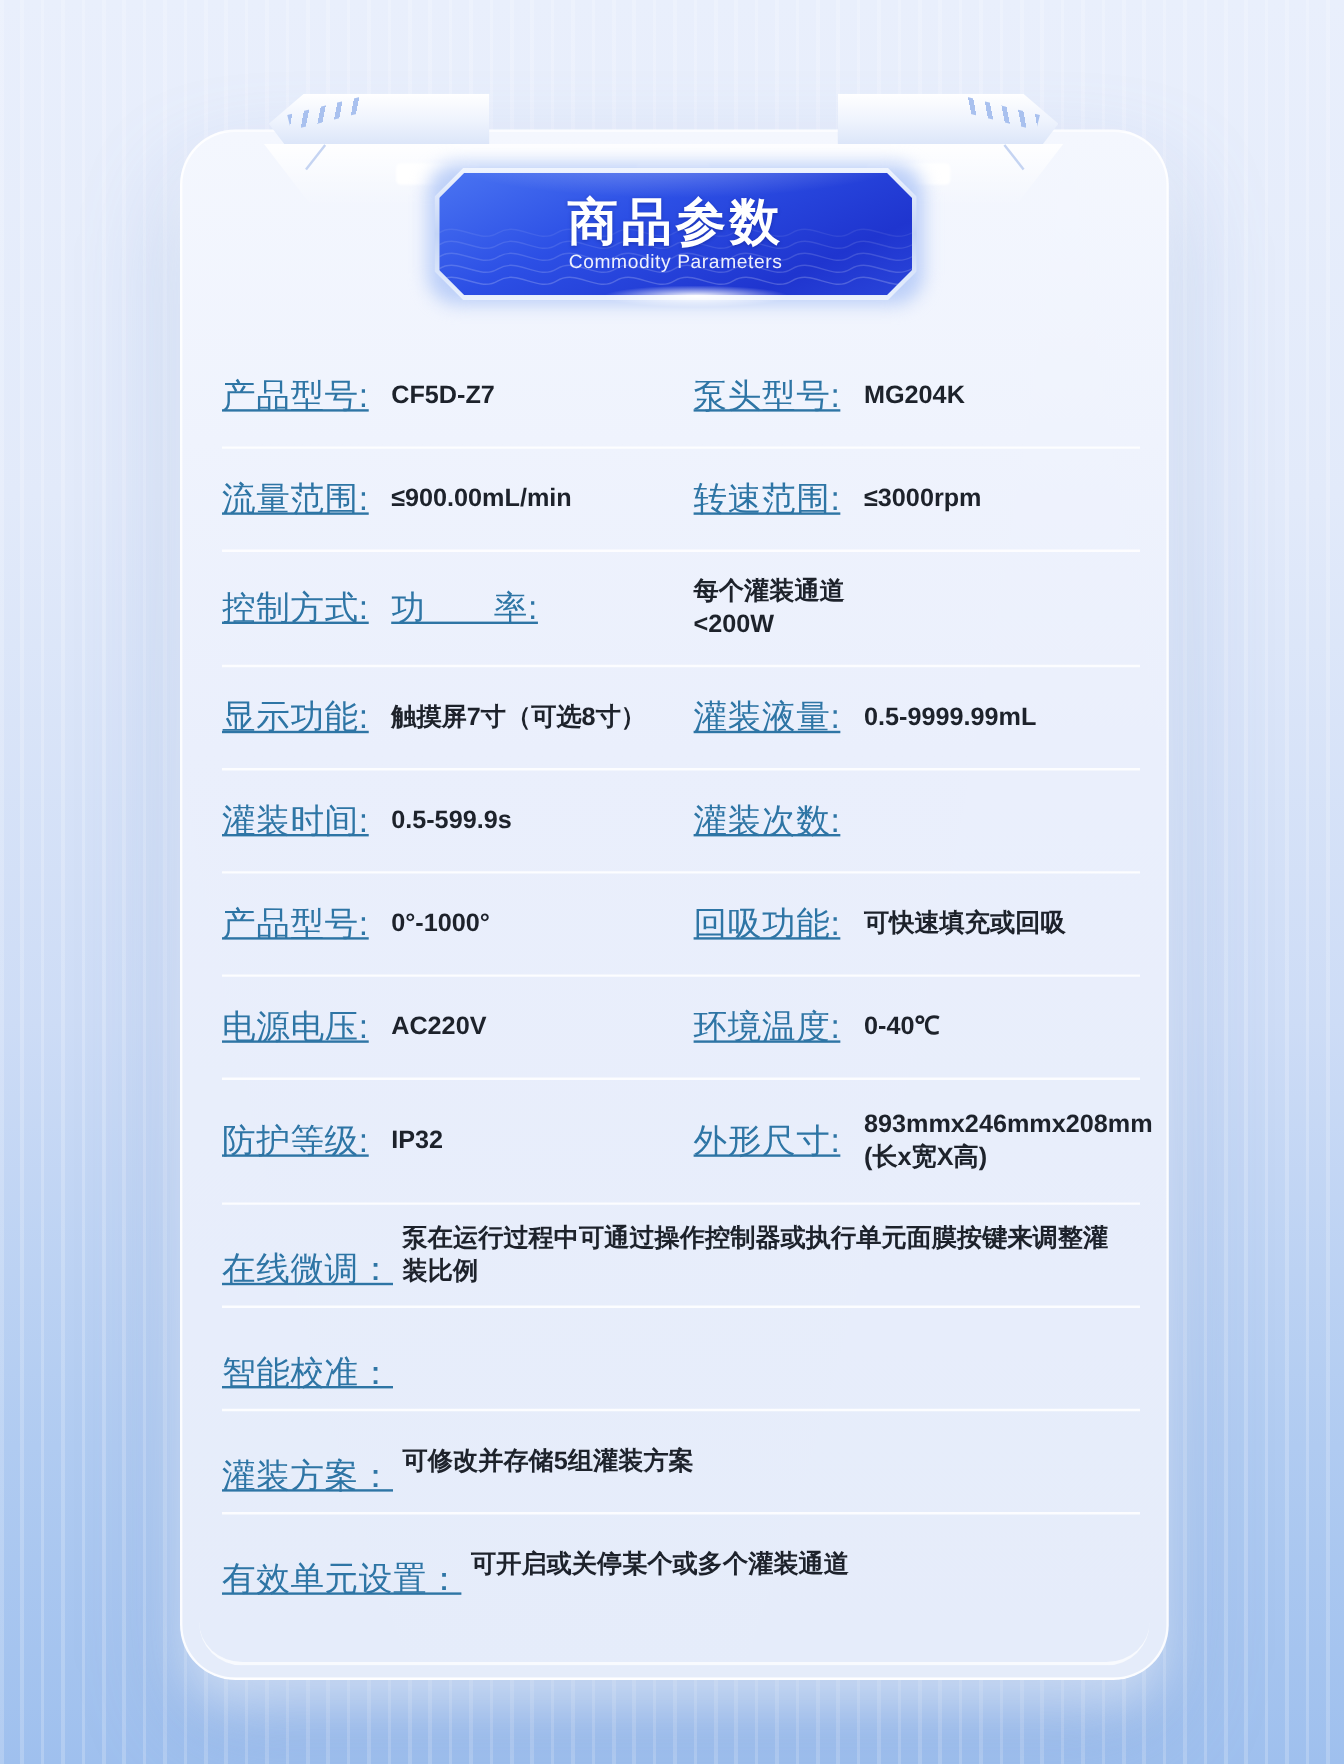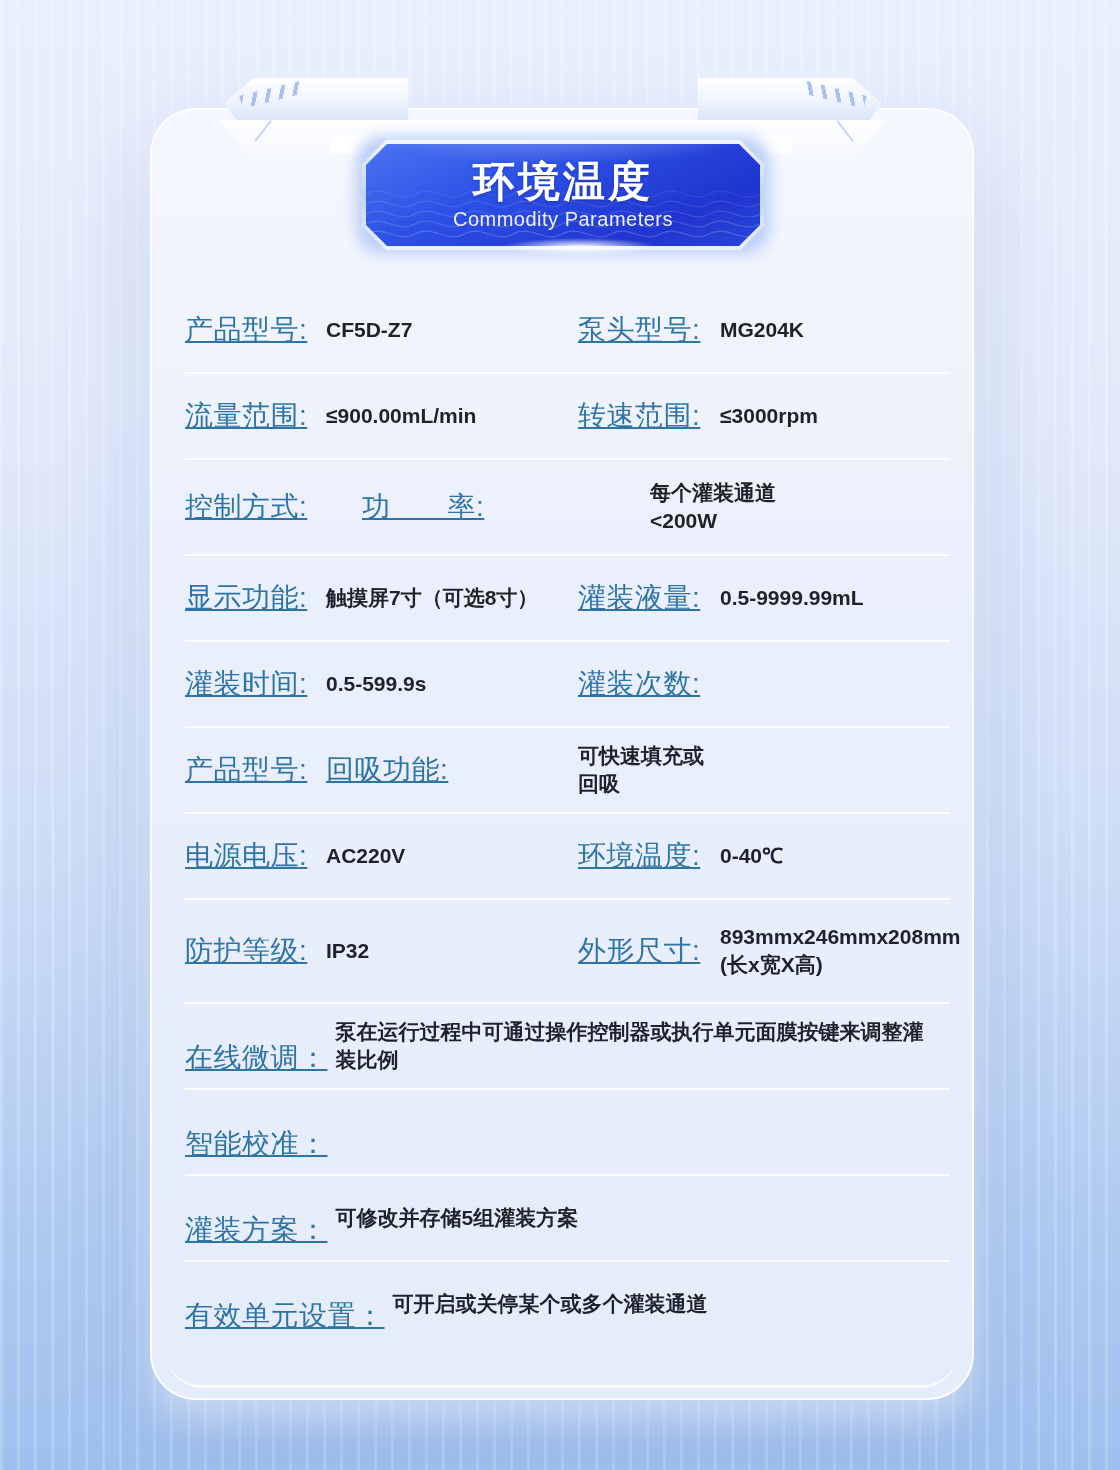--- a/index.html
+++ b/index.html
@@ -68,32 +68,32 @@
     background:
       radial-gradient(120% 90% at 50% -20%,rgba(255,255,255,.38) 0%,rgba(255,255,255,0) 45%),
       linear-gradient(155deg,#4a74f2 0%,#2c4fe5 38%,#1f35cf 78%,#2a45da 100%);
     display:flex;flex-direction:column;align-items:center;justify-content:center;
   }
   .banner .waves{position:absolute;left:0;bottom:0;width:100%;height:70px;}
   .banner-title{
     position:relative;color:#ffffff;font-size:42px;font-weight:700;letter-spacing:3px;line-height:1.1;
     text-shadow:0 1px 3px rgba(10,25,110,.4);
   }
-  .banner-subtitle{position:relative;color:rgba(255,255,255,.92);font-size:20px;margin-top:2px;letter-spacing:.5px;}
+  .banner-subtitle{position:relative;color:rgba(255,255,255,.92);font-size:16px;margin-top:2px;letter-spacing:.5px;}
   .banner-flare{
     position:absolute;left:470px;top:234px;width:220px;height:26px;
     background:radial-gradient(closest-side,rgba(255,255,255,1) 0%,rgba(255,255,255,0) 70%);
   }
   
   .spec-table{position:absolute;left:185px;top:288px;width:765px;}
   .row{border-bottom:2px solid rgba(255,255,255,.85);}
   .row:last-child{border-bottom:none;}
   .row.two{display:grid;grid-template-columns:141px 252px 142px 1fr;align-items:center;min-height:84px;}
   .row.full{display:flex;align-items:center;min-height:84px;}
-  .row.h-lg{min-height:94px;gap:36px;}
+  .row.h-lg{min-height:94px;}
   .row.h-xl{min-height:102px;}
   .lbl{
     color:#2e75a5;font-size:28px;font-weight:500;letter-spacing:.5px;white-space:nowrap;text-decoration:underline;
   }
   .val{
     color:#1d222b;font-size:21px;font-weight:700;line-height:1.35;white-space:pre-line;
     padding-right:6px;
   }
   .row.full .lbl{margin-right:8px;margin-top:24px;}
 </style>
@@ -120,21 +120,21 @@
   <div class="banner">
     <svg class="waves" viewBox="0 0 394 70" preserveAspectRatio="none">
       <g fill="none" stroke="#ffffff" stroke-width="1.2">
         <path stroke-opacity="0.20" d="M0 58 C16 48 33 68 49 58 C66 48 82 68 98 58 C115 48 131 68 147 58 C164 48 180 68 196 58 C213 48 229 68 245 58 C262 48 278 68 294 58 C311 48 327 68 343 58 C360 48 376 68 394 58"></path>
         <path stroke-opacity="0.17" d="M0 48 C16 38 33 58 49 48 C66 38 82 58 98 48 C115 38 131 58 147 48 C164 38 180 58 196 48 C213 38 229 58 245 48 C262 38 278 58 294 48 C311 38 327 58 343 48 C360 38 376 58 394 48"></path>
         <path stroke-opacity="0.14" d="M0 38 C16 28 33 48 49 38 C66 28 82 48 98 38 C115 28 131 48 147 38 C164 28 180 48 196 38 C213 28 229 48 245 38 C262 28 278 48 294 38 C311 28 327 48 343 38 C360 28 376 48 394 38"></path>
         <path stroke-opacity="0.11" d="M0 28 C16 18 33 38 49 28 C66 18 82 38 98 28 C115 18 131 38 147 28 C164 18 180 38 196 28 C213 18 229 38 245 28 C262 18 278 38 294 28 C311 18 327 38 343 28 C360 18 376 38 394 28"></path>
         <path stroke-opacity="0.08" d="M0 18 C16 8 33 28 49 18 C66 8 82 28 98 18 C115 8 131 28 147 18 C164 8 180 28 196 18 C213 8 229 28 245 18 C262 8 278 28 294 18 C311 8 327 28 343 18 C360 8 376 28 394 18"></path>
       </g>
     </svg>
-    <div class="banner-title">环境温度</div>
+    <div class="banner-title">商品参数</div>
     <div class="banner-subtitle">Commodity Parameters</div>
   </div>
   <div class="banner-flare"></div>
 
   <div class="spec-table">
 
     <div class="row two">
       <div class="lbl">产品型号:</div>
       <div class="val">CF5D-Z7</div>
       <div class="lbl">泵头型号:</div>
@@ -162,20 +162,21 @@
     </div>
 
     <div class="row two">
       <div class="lbl">灌装时间:</div>
       <div class="val">0.5-599.9s</div>
       <div class="lbl">灌装次数:</div>
     </div>
 
     <div class="row two">
       <div class="lbl">产品型号:</div>
+      <div class="val">0°-1000°</div>
       <div class="lbl">回吸功能:</div>
       <div class="val">可快速填充或回吸</div>
     </div>
 
     <div class="row two">
       <div class="lbl">电源电压:</div>
       <div class="val">AC220V</div>
       <div class="lbl">环境温度:</div>
       <div class="val">0-40℃</div>
     </div>

